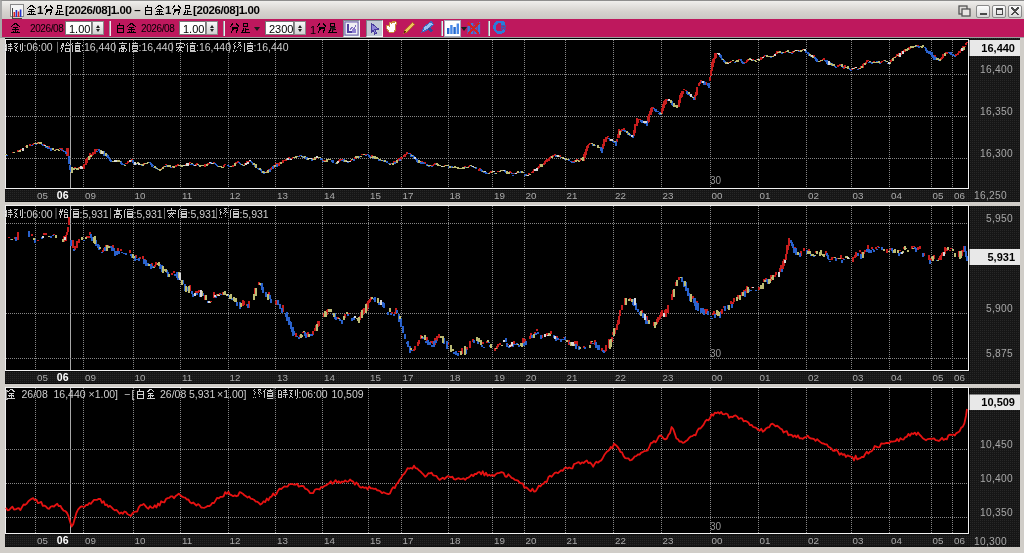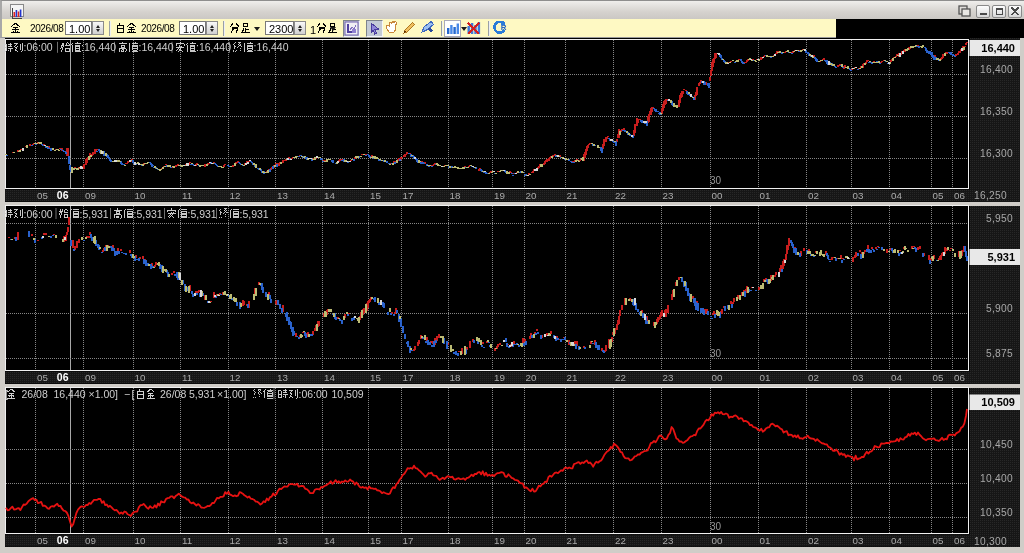--- a/index.html
+++ b/index.html
@@ -2,21 +2,21 @@
 <html><head><meta charset="utf-8"><style>
 *{margin:0;padding:0;box-sizing:border-box}
 html,body{width:1024px;height:553px;overflow:hidden;background:#000;font-family:"Liberation Sans",sans-serif}
 #pg{position:relative;width:1024px;height:553px}
 .tb{position:absolute;left:0;top:0;width:1024px;height:19px;background:linear-gradient(#efeeec,#d5d2ce 60%,#cbc8c4);border-top:1px solid #8e8e8e;border-left:2px solid #a8a8a8}
 .ti{position:absolute;left:8px;top:3px;width:14px;height:13px;background:#f4f4f4;border:1px solid #888}
 .tt{position:absolute;left:24px;top:3px;height:14px;font-weight:bold;font-size:11.5px;color:#000;white-space:nowrap;letter-spacing:-0.4px}
 .tt svg{vertical-align:-2px}
 .wb{position:absolute;top:4px;width:14px;height:13px;border:1px solid #8a8a8a;border-radius:2px;background:linear-gradient(#fdfdfd,#d8d8d8)}
 .wg{position:absolute;color:#4a4a4a;font-weight:bold}
-.mbar{position:absolute;left:0;top:19px;width:836px;height:19px;background:#fef9c3;border-left:2px solid #a8a8a8;border-bottom:1px solid #9a9a9a}
+.mbar{position:absolute;left:0;top:19px;width:1024px;height:19px;background:#be185d;border-left:2px solid #a8a8a8;border-bottom:1px solid #9a9a9a}
 .mbar .lb{position:absolute;top:3px;font-size:11px;color:#000}
 .num{font-size:10px!important;letter-spacing:-0.4px;top:4px!important}
 .spin{position:absolute;top:2px;height:14px;background:#fff;border:1px solid #7a7a7a;font-size:11px;color:#000;padding:1px 2px 0 3px}
 .spbtn{position:absolute;top:2px;width:12px;height:14px;background:linear-gradient(#f8f8f8,#d0d0d0);border:1px solid #8a8a8a}
 .spbtn:before{content:"";position:absolute;left:2.5px;top:2.5px;border-left:2.5px solid transparent;border-right:2.5px solid transparent;border-bottom:3.5px solid #222}
 .spbtn:after{content:"";position:absolute;left:2.5px;bottom:2.5px;border-left:2.5px solid transparent;border-right:2.5px solid transparent;border-top:3.5px solid #222}
 .sep{position:absolute;top:2px;height:15px;width:1px;background:#9aa0a6;box-shadow:1px 0 0 #eef0f2}
 .drop{position:absolute;top:8px;border-left:3.5px solid transparent;border-right:3.5px solid transparent;border-top:4.5px solid #1a1a1a}
 .ib{position:absolute;top:1px;width:17px;height:17px}
 .ib.pressed{border:1px solid;border-color:#7e848c #f4f6f8 #f4f6f8 #7e848c;background:#c4cbd6}
@@ -62,20 +62,35 @@
     </svg>
 
 <div class="tb">
  <div class="ti"><svg width="12" height="11" viewBox="0 0 12 11">
           <path d="M1 0 V10 H11" stroke="#444" fill="none"></path>
           <rect x="2.5" y="4" width="1.6" height="5" fill="#d22"></rect>
           <rect x="4.6" y="2" width="1.6" height="7" fill="#23c"></rect>
           <rect x="6.7" y="3.5" width="1.6" height="5.5" fill="#d22"></rect>
           <rect x="8.8" y="1.5" width="1.6" height="7.5" fill="#23c"></rect>
         </svg></div>
+ <div class="tt"><svg width="11" height="12" viewBox="0 0 12 12" color="#000">
+          <use href="#kin"></use>
+        </svg>1<svg width="11" height="12" viewBox="0 0 12 12">
+          <use href="#fun"></use>
+        </svg><svg width="11" height="12" viewBox="0 0 12 12">
+          <use href="#soku"></use>
+        </svg>[2026/08]1.00 – <svg width="11" height="12" viewBox="0 0 12 12">
+          <use href="#haku"></use>
+        </svg><svg width="11" height="12" viewBox="0 0 12 12">
+          <use href="#kin"></use>
+        </svg>1<svg width="11" height="12" viewBox="0 0 12 12">
+          <use href="#fun"></use>
+        </svg><svg width="11" height="12" viewBox="0 0 12 12">
+          <use href="#soku"></use>
+        </svg>[2026/08]1.00</div>
  <svg width="13" height="12" viewBox="0 0 13 12" style="position:absolute;left:956px;top:4px">
         <rect x="1" y="1" width="8" height="8" fill="none" stroke="#555" stroke-width="1.3"></rect>
         <rect x="4" y="4" width="8" height="7" fill="#e8e6e3" stroke="#555" stroke-width="1.3"></rect>
       </svg>
  <div class="wb" style="left:974px">
         <div class="wg" style="left:3px;top:1px;width:7px;height:8px;border-bottom:2.5px solid #4a4a4a"></div>
       </div>
  <div class="wb" style="left:990px">
         <div class="wg" style="left:3px;top:2px;width:7px;height:7px;border:1.4px solid #4a4a4a;border-top-width:2px"></div>
       </div>

